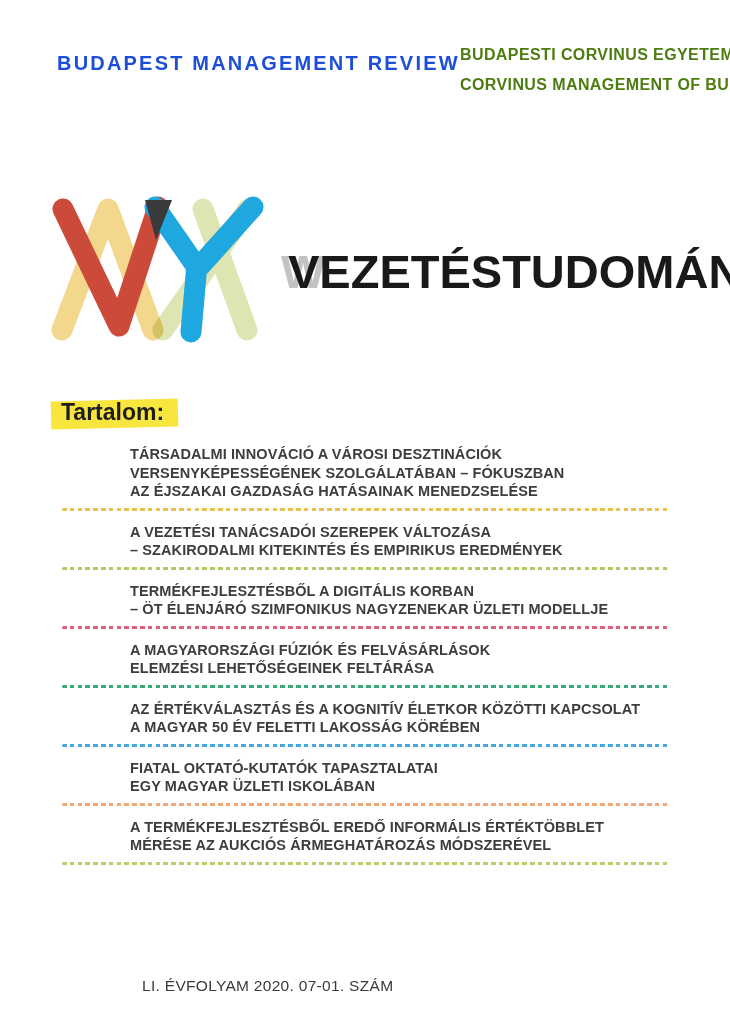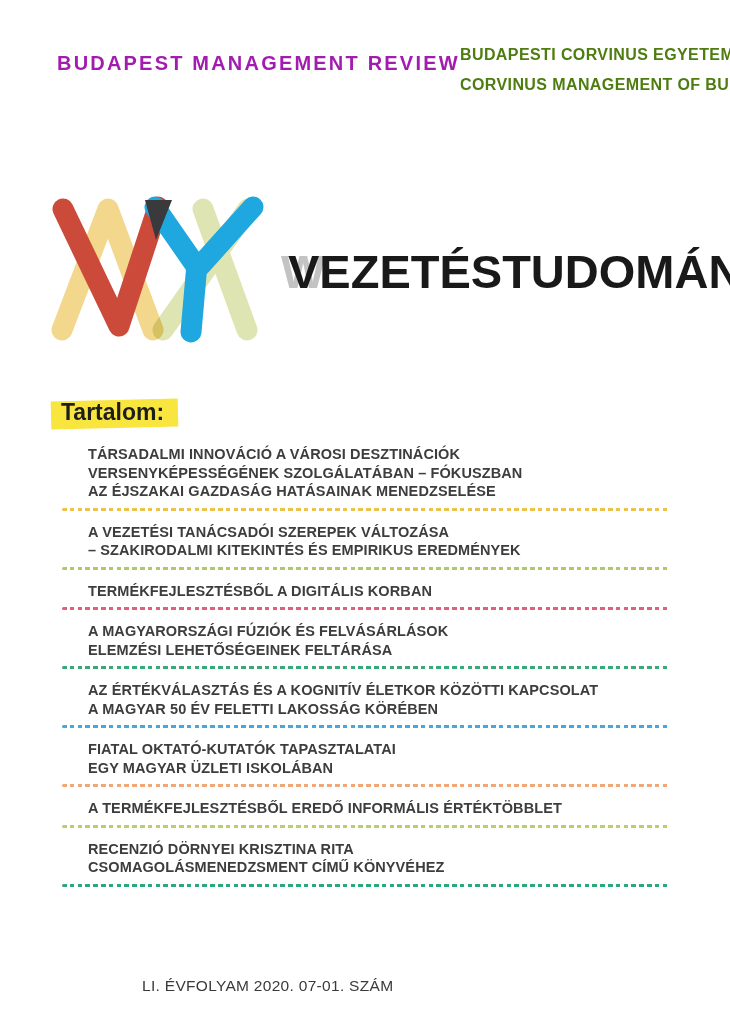--- a/index.html
+++ b/index.html
@@ -3,21 +3,21 @@
 <meta charset="utf-8">
 <style>
   html,body{margin:0;padding:0;}
   body{
     width:730px;height:1024px;position:relative;background:#ffffff;overflow:hidden;
     font-family:"Liberation Sans","DejaVu Sans",sans-serif;
   }
   
   .header-title{
     position:absolute;left:57px;top:52px;
-    font-size:20px;font-weight:700;letter-spacing:2.2px;color:#a21caf;white-space:nowrap;
+    font-size:20px;font-weight:700;letter-spacing:2.2px;color:#1d4ed8;white-space:nowrap;
   }
   .university{
     position:absolute;left:460px;top:40px;
     font-size:16px;font-weight:700;letter-spacing:.4px;color:#4d7c0f;line-height:30px;white-space:nowrap;
   }
   
   .logo-svg{position:absolute;left:50px;top:196px;}
   .wordmark{
     position:absolute;left:288px;top:248px;height:50px;
     font-size:47px;font-weight:700;line-height:47px;letter-spacing:0px;white-space:nowrap;
@@ -26,21 +26,21 @@
   .wordmark .ghost{position:absolute;z-index:0;top:0;}
   .wordmark .ghost-w{left:-7px;}
   
   .toc-heading{position:absolute;left:55px;top:399px;font-size:23px;font-weight:700;color:#1d1d1b;}
   .toc-heading .hl-bg{position:absolute;left:-4px;right:-8px;top:1px;bottom:-2px;transform:rotate(-1.4deg);z-index:0;}
   .toc-heading .hl-text{position:relative;z-index:1;padding:0 6px;text-align:right;}
   
   .toc{position:absolute;left:62px;top:445px;width:607px;}
   .toc-entry{margin:0;}
   .toc-line{
-    margin-left:26px;font-size:14.5px;font-weight:700;line-height:18.5px;
+    margin-left:68px;font-size:14.5px;font-weight:700;line-height:18.5px;
     color:#3d3d3d;letter-spacing:.1px;white-space:nowrap;
   }
   .toc-divider{height:3px;margin:7px 0 12px 0;border-radius:2px;}
   
   .footer{position:absolute;left:142px;top:977px;font-size:15.5px;font-weight:400;color:#3a3a3a;letter-spacing:.3px;}
 </style>
 </head>
 <body>
 
 <div class="header-title">BUDAPEST MANAGEMENT REVIEW</div>
@@ -78,41 +78,38 @@
       <div class="toc-line">AZ ÉJSZAKAI GAZDASÁG HATÁSAINAK MENEDZSELÉSE</div>
       <div class="toc-divider" style="background: repeating-linear-gradient(90deg, rgb(236, 194, 78) 0px, rgb(236, 194, 78) 4.6px, transparent 4.6px, transparent 7.8px);"></div>
     </div>
     <div class="toc-entry">
       <div class="toc-line">A VEZETÉSI TANÁCSADÓI SZEREPEK VÁLTOZÁSA</div>
       <div class="toc-line">– SZAKIRODALMI KITEKINTÉS ÉS EMPIRIKUS EREDMÉNYEK</div>
       <div class="toc-divider" style="background: repeating-linear-gradient(90deg, rgb(176, 201, 104) 0px, rgb(176, 201, 104) 4.6px, transparent 4.6px, transparent 7.8px);"></div>
     </div>
     <div class="toc-entry">
       <div class="toc-line">TERMÉKFEJLESZTÉSBŐL A DIGITÁLIS KORBAN</div>
+      <div class="toc-line">– ÖT ÉLENJÁRÓ SZIMFONIKUS NAGYZENEKAR ÜZLETI MODELLJE</div>
       <div class="toc-divider" style="background: repeating-linear-gradient(90deg, rgb(224, 95, 126) 0px, rgb(224, 95, 126) 4.6px, transparent 4.6px, transparent 7.8px);"></div>
     </div>
     <div class="toc-entry">
       <div class="toc-line">A MAGYARORSZÁGI FÚZIÓK ÉS FELVÁSÁRLÁSOK</div>
       <div class="toc-line">ELEMZÉSI LEHETŐSÉGEINEK FELTÁRÁSA</div>
       <div class="toc-divider" style="background: repeating-linear-gradient(90deg, rgb(58, 168, 120) 0px, rgb(58, 168, 120) 4.6px, transparent 4.6px, transparent 7.8px);"></div>
     </div>
     <div class="toc-entry">
       <div class="toc-line">AZ ÉRTÉKVÁLASZTÁS ÉS A KOGNITÍV ÉLETKOR KÖZÖTTI KAPCSOLAT</div>
       <div class="toc-line">A MAGYAR 50 ÉV FELETTI LAKOSSÁG KÖRÉBEN</div>
       <div class="toc-divider" style="background: repeating-linear-gradient(90deg, rgb(69, 168, 218) 0px, rgb(69, 168, 218) 4.6px, transparent 4.6px, transparent 7.8px);"></div>
     </div>
     <div class="toc-entry">
       <div class="toc-line">FIATAL OKTATÓ-KUTATÓK TAPASZTALATAI</div>
       <div class="toc-line">EGY MAGYAR ÜZLETI ISKOLÁBAN</div>
       <div class="toc-divider" style="background: repeating-linear-gradient(90deg, rgb(240, 168, 120) 0px, rgb(240, 168, 120) 4.6px, transparent 4.6px, transparent 7.8px);"></div>
     </div>
     <div class="toc-entry">
       <div class="toc-line">A TERMÉKFEJLESZTÉSBŐL EREDŐ INFORMÁLIS ÉRTÉKTÖBBLET</div>
+      <div class="toc-line">MÉRÉSE AZ AUKCIÓS ÁRMEGHATÁROZÁS MÓDSZERÉVEL</div>
       <div class="toc-divider" style="background: repeating-linear-gradient(90deg, rgb(184, 207, 110) 0px, rgb(184, 207, 110) 4.6px, transparent 4.6px, transparent 7.8px);"></div>
-    </div>
-    <div class="toc-entry">
-      <div class="toc-line">RECENZIÓ DÖRNYEI KRISZTINA RITA</div>
-      <div class="toc-line">CSOMAGOLÁSMENEDZSMENT CÍMŰ KÖNYVÉHEZ</div>
-      <div class="toc-divider" style="background: repeating-linear-gradient(90deg, rgb(45, 168, 122) 0px, rgb(45, 168, 122) 4.6px, transparent 4.6px, transparent 7.8px);"></div>
     </div>
   </div>
 
 <div class="footer">LI. ÉVFOLYAM 2020. 07-01. SZÁM</div>
 
 </body></html>

